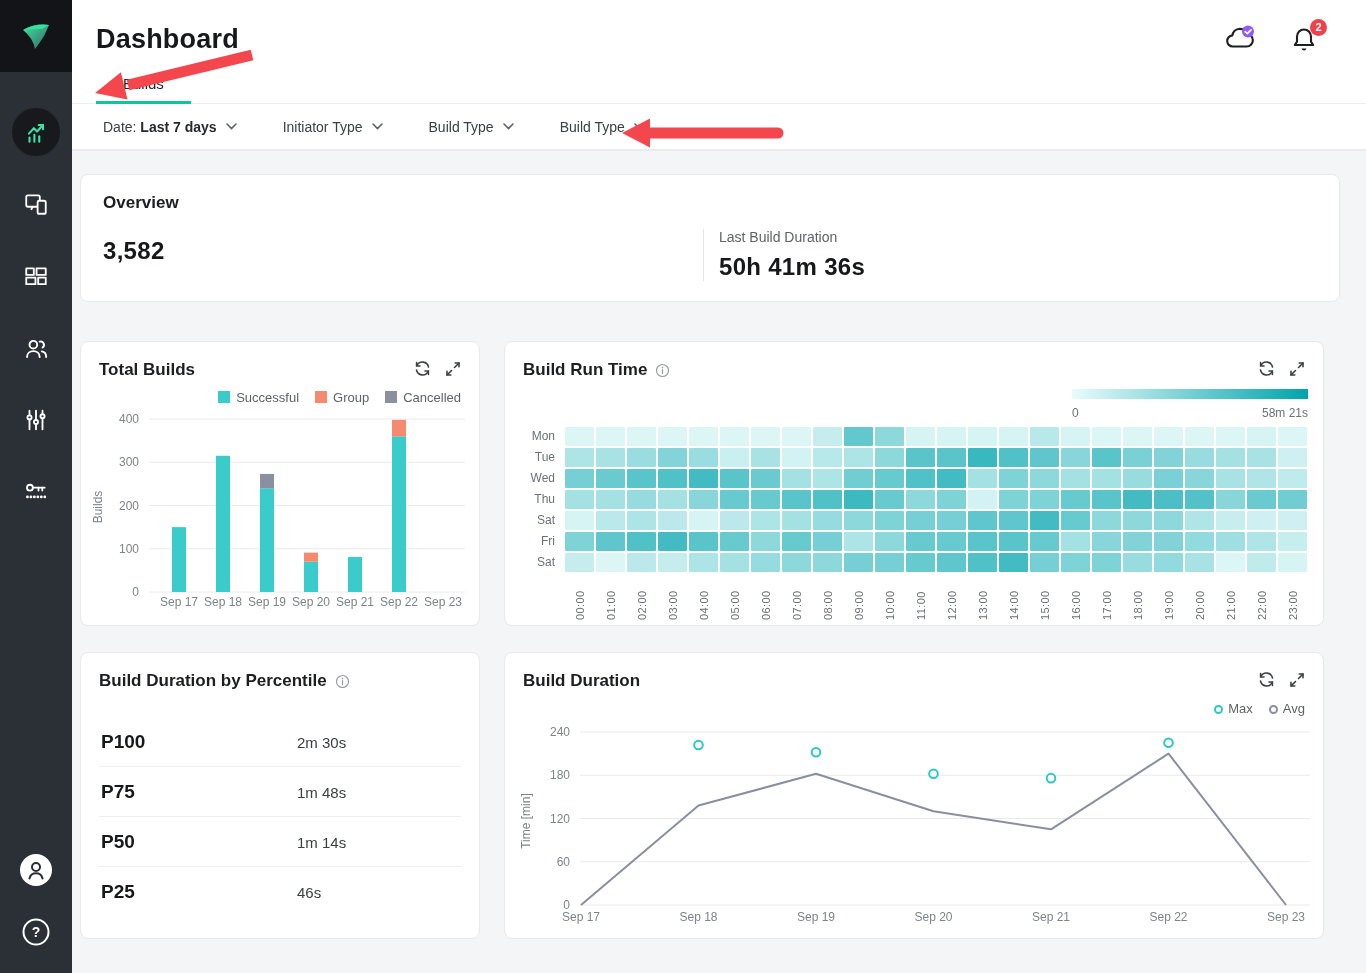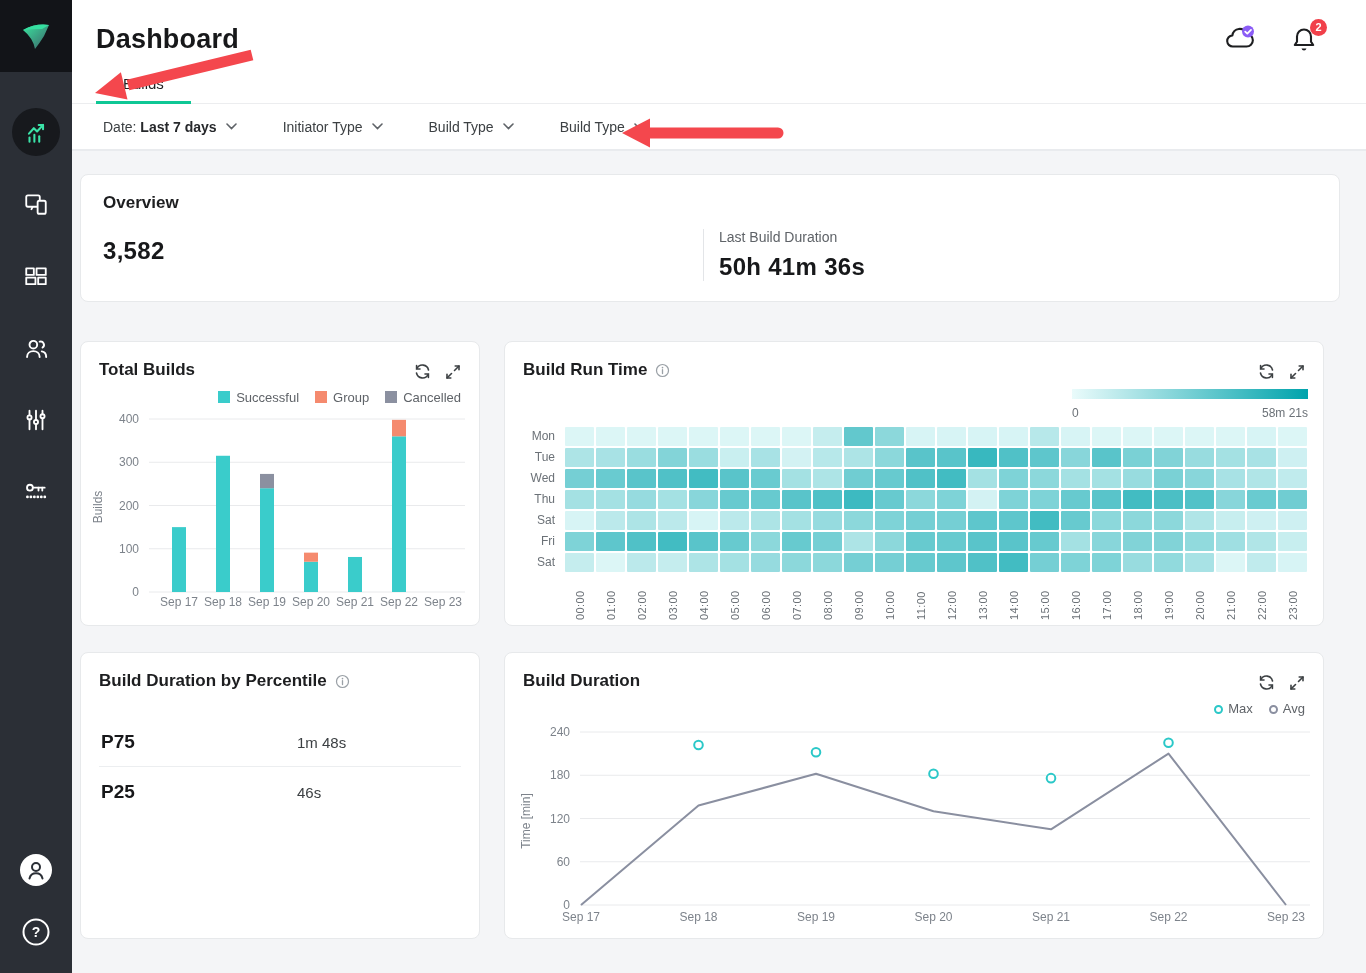--- a/index.html
+++ b/index.html
@@ -57,21 +57,21 @@
   .stat-2 { border-left:1px solid #e3e5e8; padding-left:15px; }
   .stat-label { font-size:14px; color:#5f6368; }
   .stat-value { font-size:24px; font-weight:700; color:#17181a; margin-top:8px; letter-spacing:0.3px; }
 
   .row-grid { display:grid; grid-template-columns:400px 820px; gap:24px; }
   .row-1 { margin-top:39px; }
   .row-1 .card { height:285px; }
   .row-2 { margin-top:26px; }
   .row-2 .card { height:287px; }
 
-  .card-head { display:flex; align-items:flex-end; padding:18px 18px 0 18px; }
+  .card-head { display:flex; align-items:flex-start; padding:18px 18px 0 18px; }
   .card-actions { margin-left:auto; display:flex; gap:14px; align-items:center; }
   .card-actions svg { cursor:pointer; }
 
   .chart-svg { position:absolute; left:0; top:0; pointer-events:none; }
 
   .legend { position:absolute; top:48px; right:18px; display:flex; gap:16px; align-items:center; font-size:13px; color:#5f6368; }
   .legend .sw { width:12px; height:12px; display:inline-block; margin-right:6px; vertical-align:-1px; }
   .legend .ring { width:9px; height:9px; border-radius:50%; border:2.5px solid #999; display:inline-block; margin-right:5px; vertical-align:-1px; background:#fff; }
   .ring.ring-max { border-color:#2bc8c8; }
   .ring.ring-avg { border-color:#8a8fa0; }
@@ -626,22 +626,30 @@
               <span>Build Duration by Percentile</span>
               <svg width="15" height="15" viewBox="0 0 16 16">
                 <circle cx="8" cy="8" r="6.4" fill="none" stroke="#9aa0a6" stroke-width="1.3"></circle>
                 <circle cx="8" cy="4.9" r="0.9" fill="#9aa0a6"></circle>
                   <path d="M8 7.2 v4" stroke="#9aa0a6" stroke-width="1.4" stroke-linecap="round"></path>
               </svg>
             </div>
           </div>
           <div class="pct-table" id="pct-table">
               <div class="pct-row">
+                <div class="pct-label">P100</div>
+                <div class="pct-value">2m 30s</div>
+              </div>
+              <div class="pct-row">
                 <div class="pct-label">P75</div>
                 <div class="pct-value">1m 48s</div>
+              </div>
+              <div class="pct-row">
+                <div class="pct-label">P50</div>
+                <div class="pct-value">1m 14s</div>
               </div>
               <div class="pct-row">
                 <div class="pct-label">P25</div>
                 <div class="pct-value">46s</div>
               </div>
             </div>
         </div>
 
         <div class="card">
           <div class="card-head">

